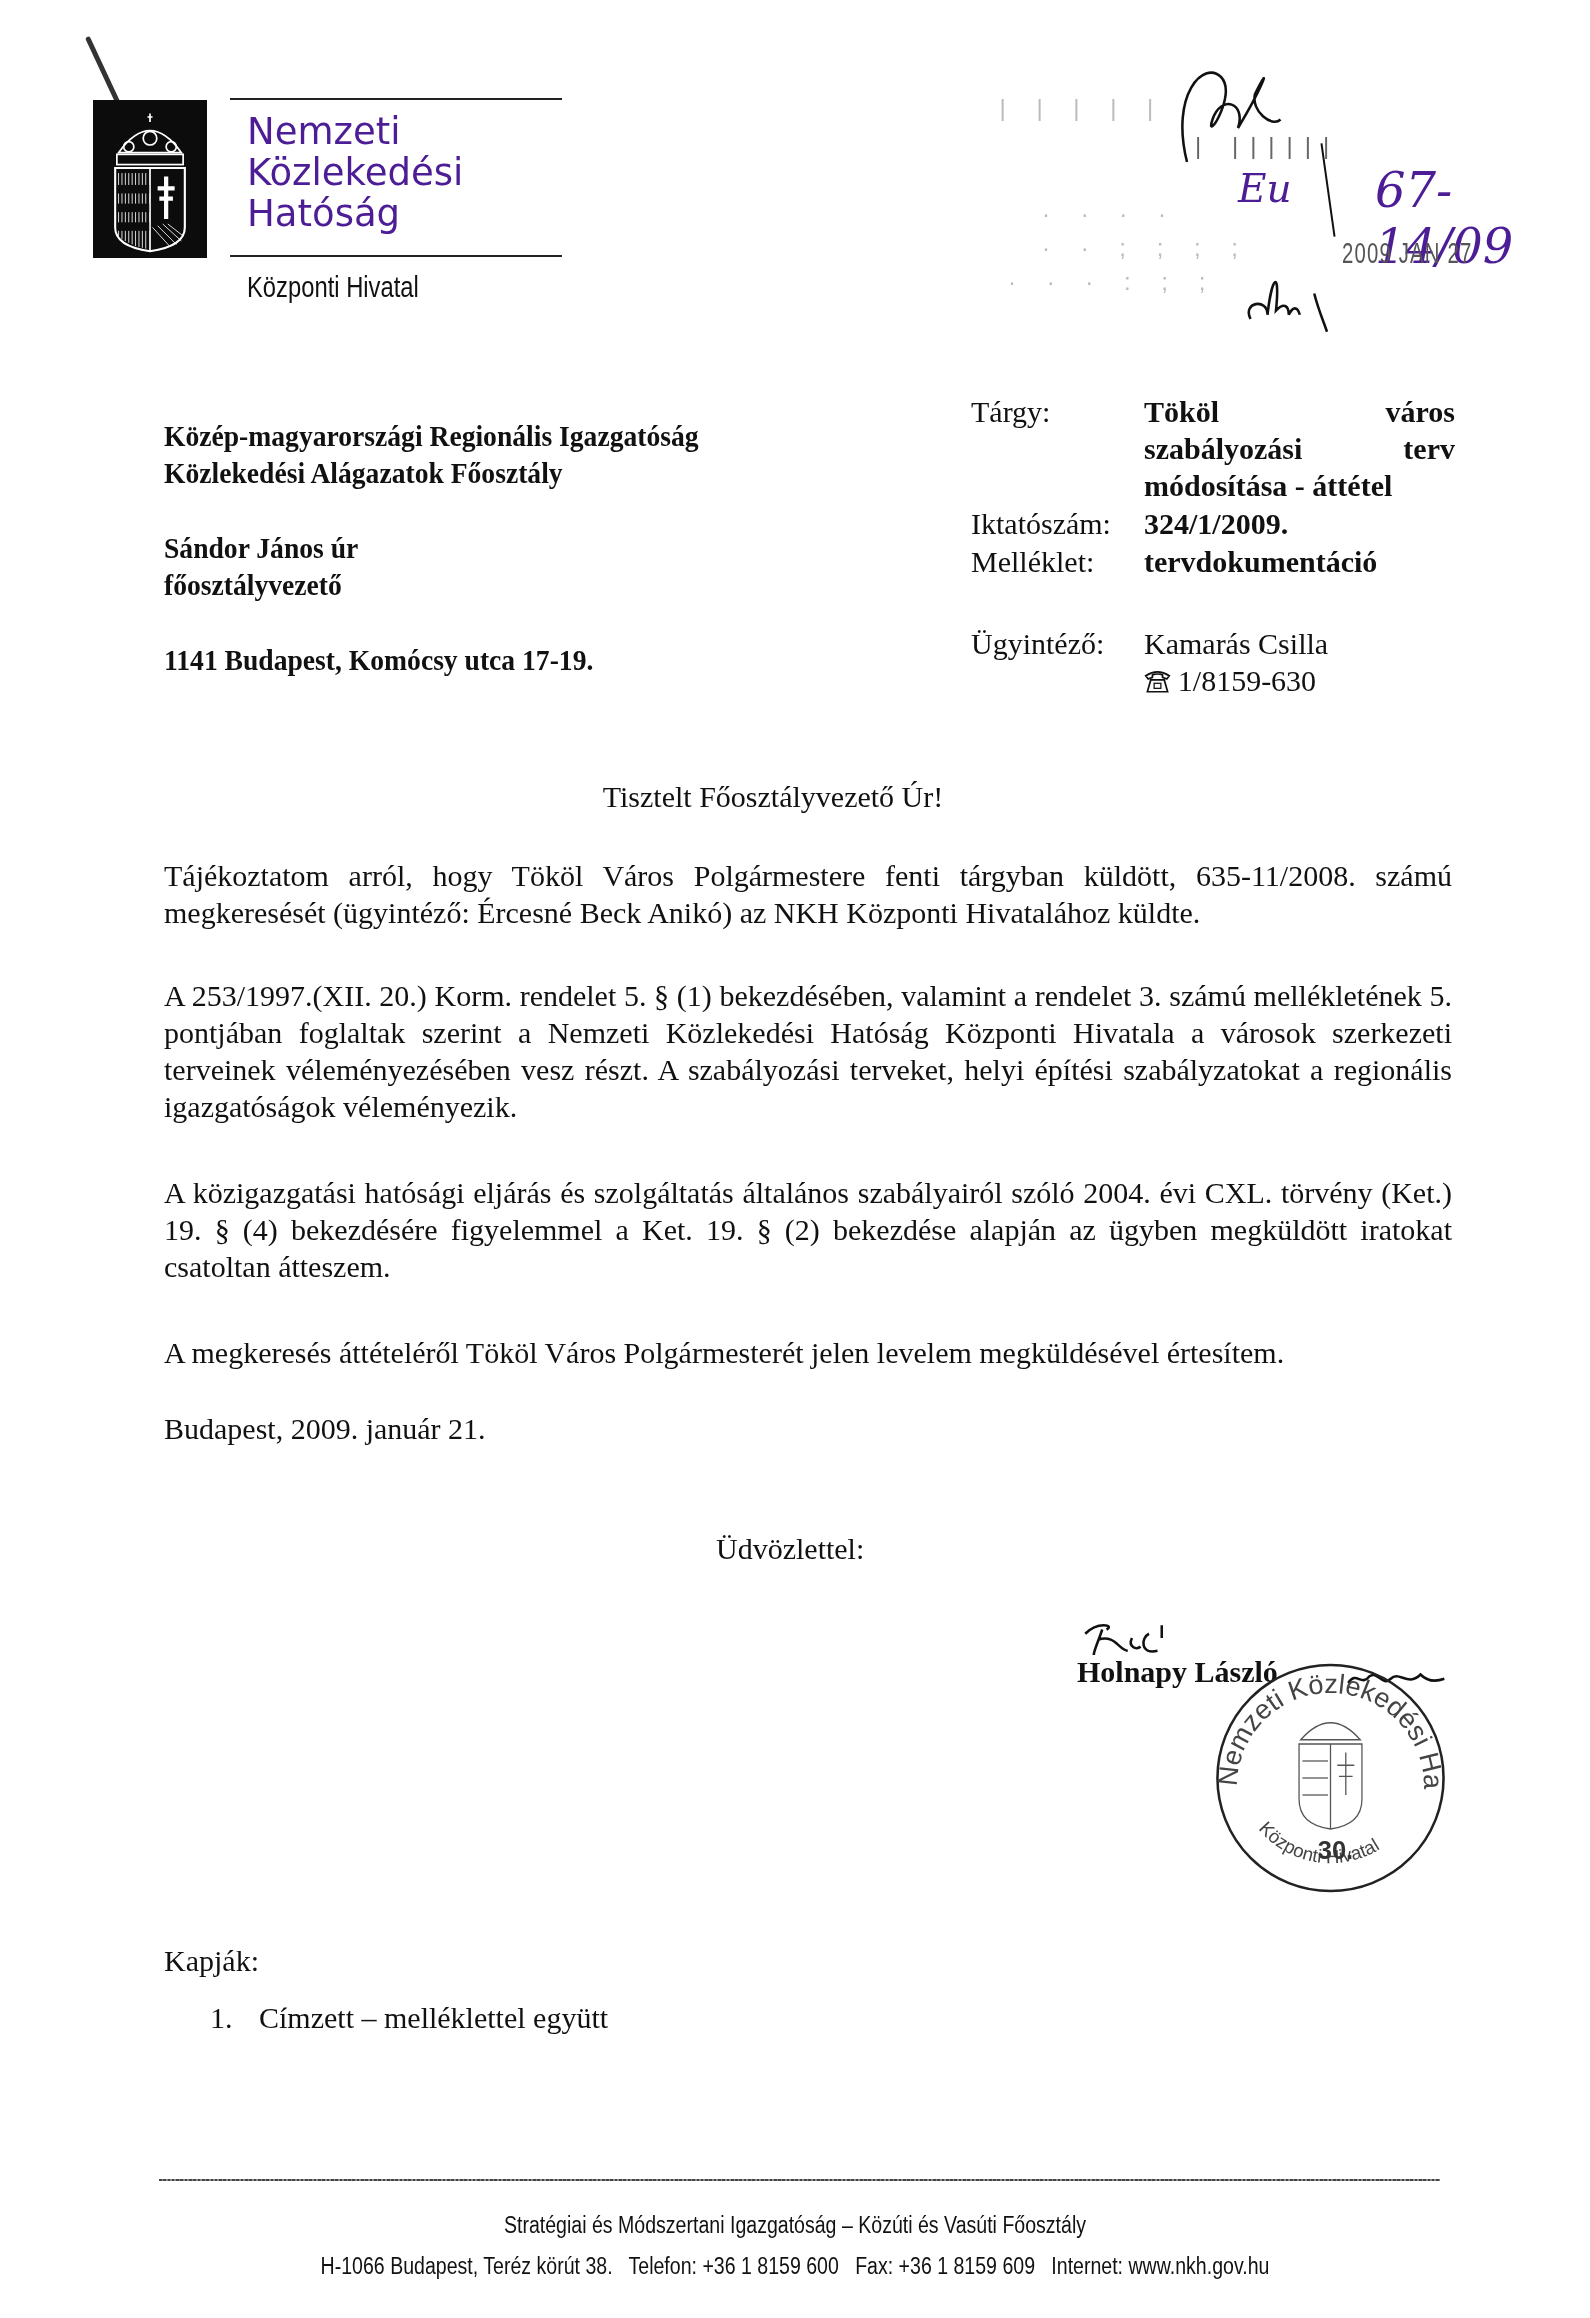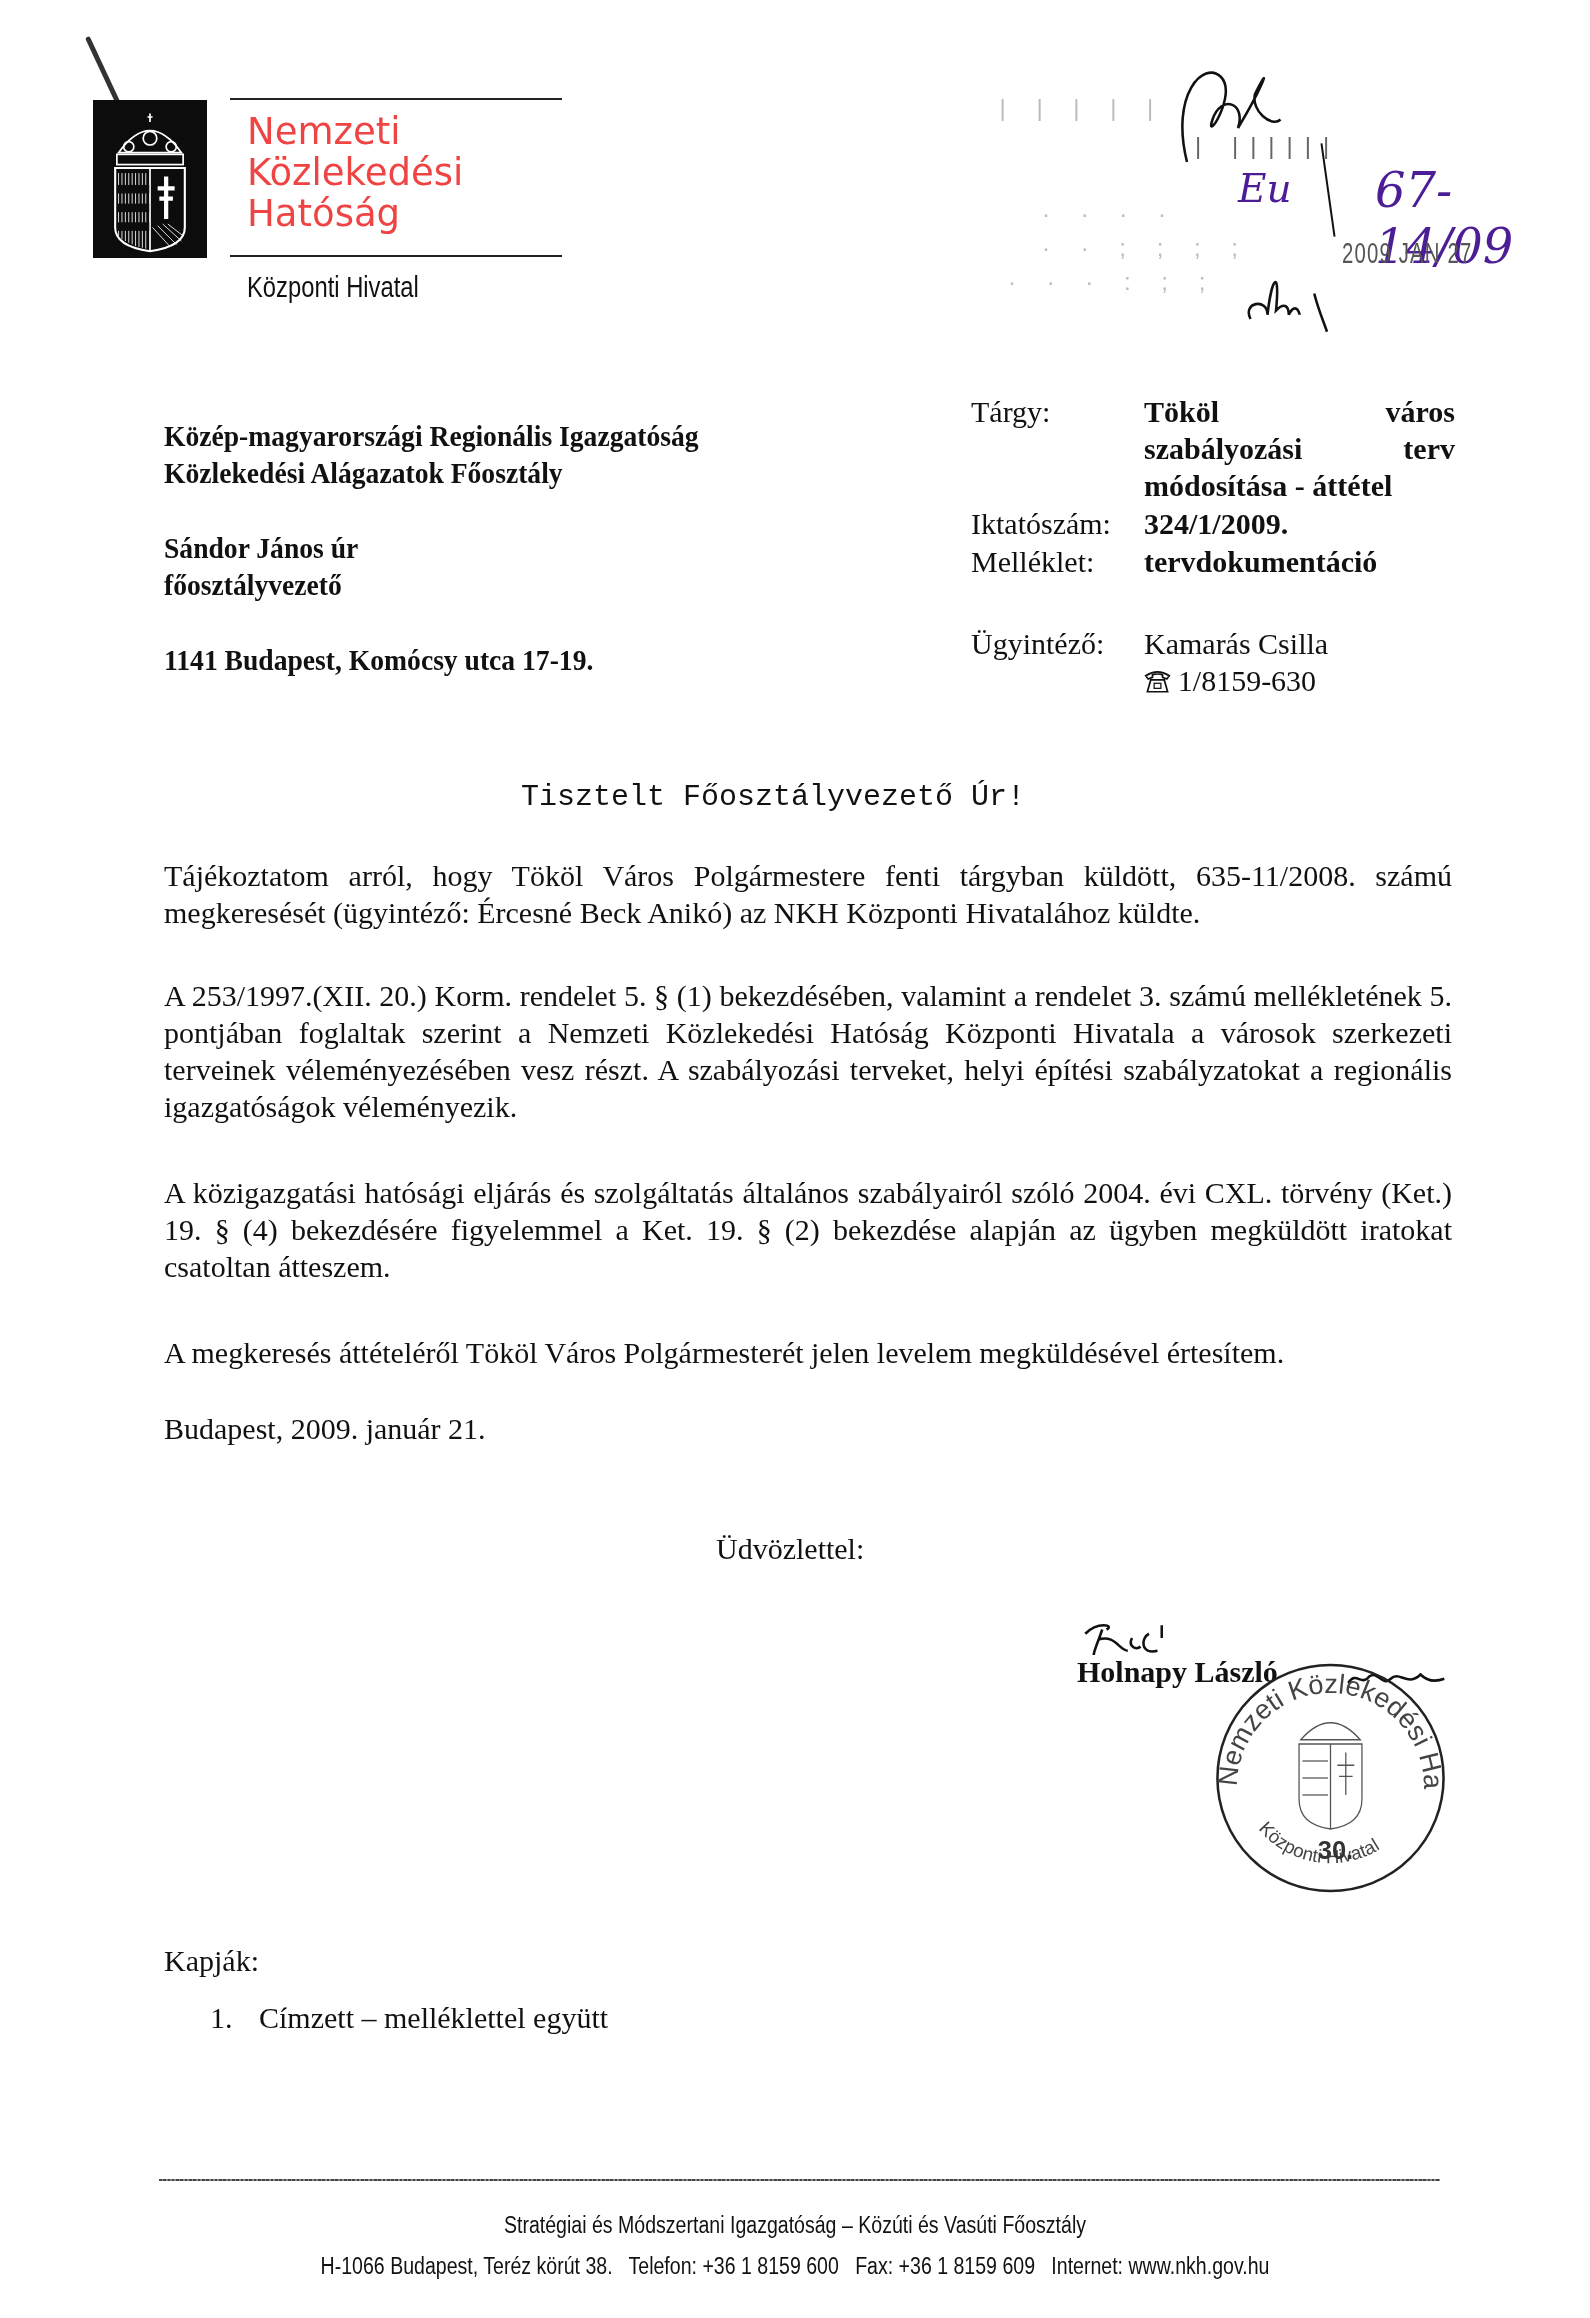--- a/index.html
+++ b/index.html
@@ -6,21 +6,21 @@
   body { width:1590px; height:2319px; position:relative; overflow:hidden; color:#111; }
   .abs { position:absolute; }
   .serif { font-family:"Liberation Serif","DejaVu Serif",serif; }
   .sans { font-family:"DejaVu Sans","Liberation Sans",sans-serif; }
   .lsans { font-family:"Liberation Sans","DejaVu Sans",sans-serif; }
 
   
   #logo-box { left:93px; top:100px; width:114px; height:158px; background:#0c0c0c; }
   #pen-mark { left:85px; top:38px; width:5.1px; height:111px; background:#333; transform:rotate(-25deg); transform-origin:top left; border-radius:2.6px; }
   .hline { position:absolute; height:1.7px; background:#222; }
-  #org-name { left:247px; top:111px; font-size:37px; line-height:41px; color:#ef4444; }
+  #org-name { left:247px; top:111px; font-size:37px; line-height:41px; color:#4c1d95; }
   #org-sub { left:247px; top:271px; font-size:29px; color:#111; }
 
   
   .faint { color:#bbb; font-family:"Liberation Sans",sans-serif; letter-spacing:12px; font-size:24px; }
   .hand { font-family:"DejaVu Serif",serif; font-style:italic; color:#4c1d95; }
   #stamp-date { left:1342px; top:237px; font-family:"Liberation Sans",sans-serif; font-size:29px; color:#555; letter-spacing:1.7px; transform:scaleX(0.7); transform-origin:left; }
 
   
   .addr { font-family:"Liberation Serif",serif; font-weight:bold; font-size:30px; line-height:37px; transform:scaleX(0.92); transform-origin:left; }
 
@@ -128,21 +128,21 @@
 <div class="abs val" style="left:1144px; top:625px;">Kamarás Csilla</div>
 <div class="abs val" style="left:1144px; top:662px; display:flex; align-items:center; gap:6.8px;">
   <svg width="27" height="25.5" viewBox="0 0 32 30">
     <path d="M2 9 Q16 0 30 9 L27 13 L22 11 L22 8 Q16 6 10 8 L10 11 L5 13 Z" fill="none" stroke="#111" stroke-width="2"></path>
     <path d="M8 14 L24 14 L28 28 L4 28 Z" fill="none" stroke="#111" stroke-width="2"></path>
     <rect x="12" y="18" width="8" height="6" fill="none" stroke="#111" stroke-width="1.5"></rect>
   </svg>
   <span>1/8159-630</span>
 </div>
 
-<div class="abs serif" style="left:0; width:1546px; top:780px; text-align:center; font-size:30px;font-family:Liberation Mono, monospace;">Tisztelt Főosztályvezető Úr!</div>
+<div class="abs serif" style="left:0; width:1546px; top:780px; text-align:center; font-size:30px;">Tisztelt Főosztályvezető Úr!</div>
 
 <div class="abs body-p last-left" style="top:857px;">Tájékoztatom arról, hogy Tököl Város Polgármestere fenti tárgyban küldött, 635-11/2008. számú megkeresését (ügyintéző: Ércesné Beck Anikó) az NKH Központi Hivatalához küldte.</div>
 <div class="abs body-p last-left" style="top:977px;">A 253/1997.(XII. 20.) Korm. rendelet 5. § (1) bekezdésében, valamint a rendelet 3. számú mellékletének 5. pontjában foglaltak szerint a Nemzeti Közlekedési Hatóság Központi Hivatala a városok szerkezeti terveinek véleményezésében vesz részt. A szabályozási terveket, helyi építési szabályzatokat a regionális igazgatóságok véleményezik.</div>
 <div class="abs body-p last-left" style="top:1174px;">A közigazgatási hatósági eljárás és szolgáltatás általános szabályairól szóló 2004. évi CXL. törvény (Ket.) 19. § (4) bekezdésére figyelemmel a Ket. 19. § (2) bekezdése alapján az ügyben megküldött iratokat csatoltan átteszem.</div>
 <div class="abs body-p last-left" style="top:1334px;">A megkeresés áttételéről Tököl Város Polgármesterét jelen levelem megküldésével értesítem.</div>
 
 <div class="abs serif" style="left:164px; top:1412px; font-size:30px;">Budapest, 2009. január 21.</div>
 <div class="abs serif" style="left:716px; top:1532px; font-size:30px;">Üdvözlettel:</div>
 
 <svg class="abs" style="left:1081px; top:1621px;" width="170" height="51" viewBox="0 0 200 60">

